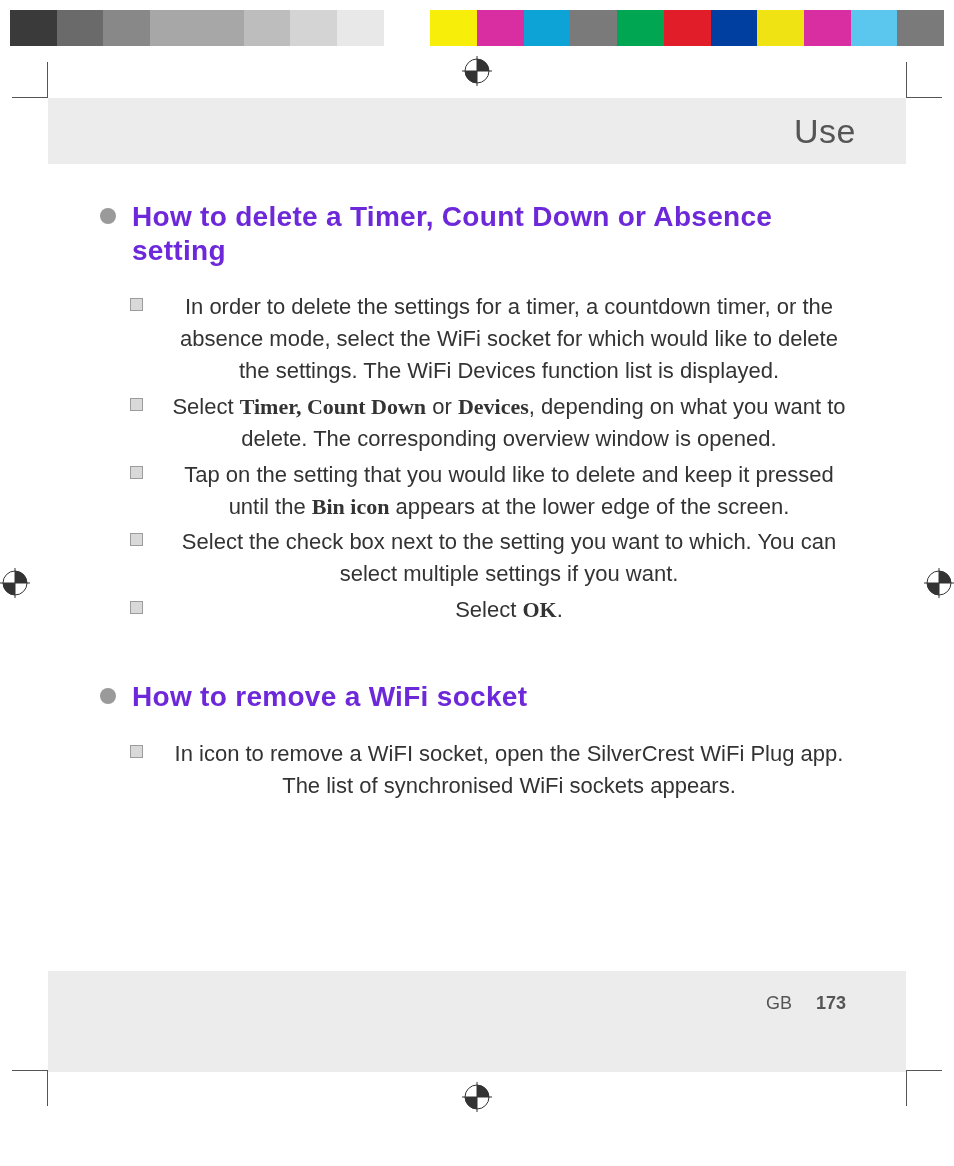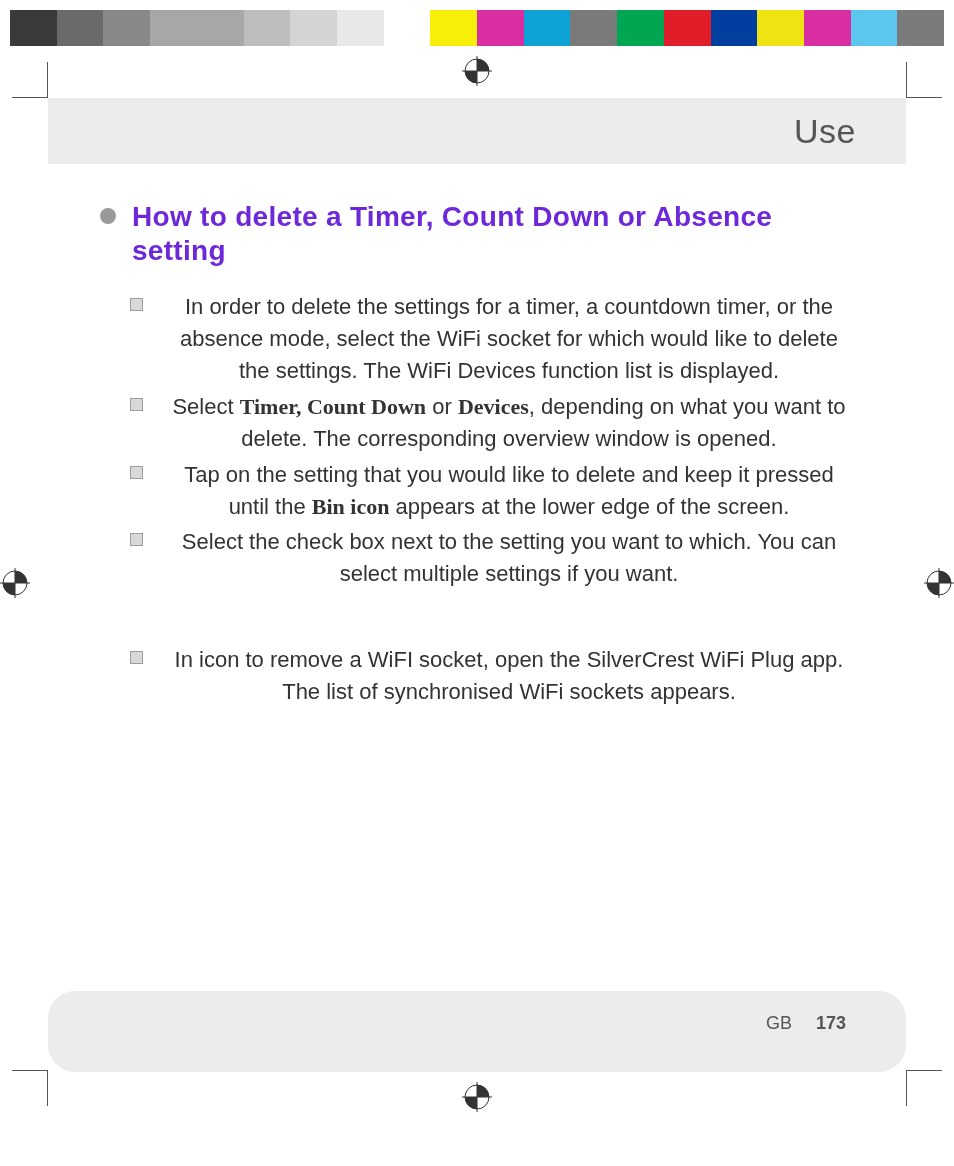--- a/index.html
+++ b/index.html
@@ -37,21 +37,21 @@
   .page{position:absolute;top:98px;left:48px;right:48px;bottom:94px;}
   .header{background:#ececec;height:66px;position:relative;}
   .header .title{position:absolute;right:50px;top:14px;font-size:34px;color:#555;font-weight:400;letter-spacing:0.5px;}
   .body{padding:26px 60px 0 82px;font-size:22px;line-height:1.45;color:#333;font-weight:400;}
   .section-head{display:flex;align-items:flex-start;gap:16px;margin:10px 0 24px -30px;}
   .dot{width:16px;height:16px;border-radius:50%;background:#9a9a9a;flex:0 0 16px;margin-top:8px;}
   .section-title{font-size:28px;font-weight:700;color:#6d28d9;line-height:1.2;letter-spacing:0.3px;}
   ul.steps{list-style:none;padding:0;margin:0 0 54px 0;}
   ul.steps li{position:relative;padding-left:42px;margin:0 0 4px 0;text-align:center;}
   ul.steps li .sq{position:absolute;left:0;top:7px;width:11px;height:11px;border:1.5px solid #9c9c9c;background:#d9d9d9;}
-  .footer{position:absolute;bottom:0;left:0;right:0;height:81px;background:#ececec;border-radius:27px;}
+  .footer{position:absolute;bottom:0;left:0;right:0;height:101px;background:#ececec;}
   .footer .foot-inner{position:absolute;right:60px;top:22px;font-size:18px;color:#555;display:flex;gap:24px;align-items:baseline;}
   .footer .pg{font-weight:700;}
   .strong{font-weight:700;font-family:Liberation Serif, serif;}
 </style>
 </head>
 <body>
 
 <div class="canvas">
 
   <div class="colorbar">
@@ -128,22 +128,27 @@
 
       <div class="section-head">
         <div class="dot"></div>
         <div class="section-title">How to delete a Timer, Count Down or Absence setting</div>
       </div>
       <ul class="steps">
         <li><span class="sq"></span><span>In order to delete the settings for a timer, a countdown timer, or the absence mode, select the WiFi socket for which would like to delete the settings. The WiFi Devices function list is displayed.</span></li>
         <li><span class="sq"></span><span>Select <span class="strong">Timer, Count Down</span> or <span class="strong">Devices</span>, depending on what you want to delete. The corresponding overview window is opened.</span></li>
         <li><span class="sq"></span><span>Tap on the setting that you would like to delete and keep it pressed until the <span class="strong">Bin icon</span> appears at the lower edge of the screen.</span></li>
         <li><span class="sq"></span><span>Select the check box next to the setting you want to which. You can select multiple settings if you want.</span></li>
+        <li><span class="sq"></span><span>Select <span class="strong">OK</span>.</span></li>
       </ul>
 
+      <div class="section-head">
+        <div class="dot"></div>
+        <div class="section-title">How to remove a WiFi socket</div>
+      </div>
       <ul class="steps">
         <li><span class="sq"></span><span>In icon to remove a WiFI socket, open the SilverCrest WiFi Plug app. The list of synchronised WiFi sockets appears.</span></li>
       </ul>
 
     </div>
 
     <div class="footer">
       <div class="foot-inner">
         <span>GB</span>
         <span class="pg">173</span>

